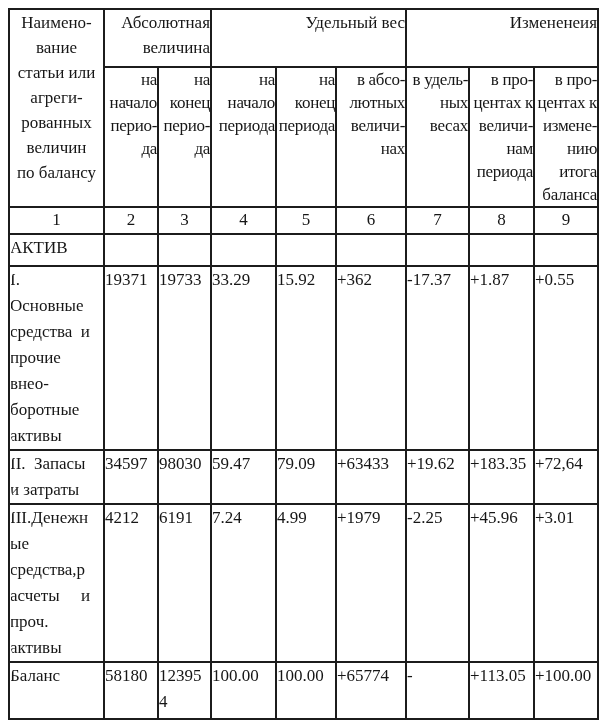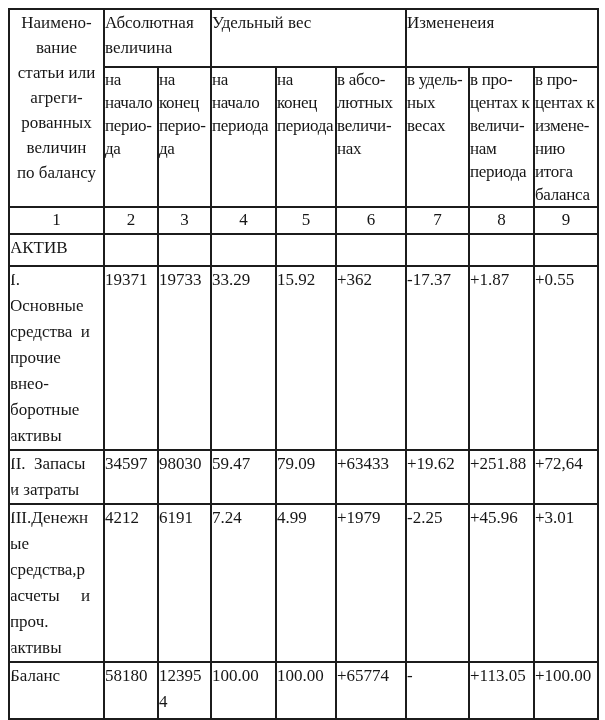--- a/index.html
+++ b/index.html
@@ -41,27 +41,27 @@
   tr.tr-r3     { height: 128px; }
   tr.tr-bal    { height: 57px; padding-left: 16px; }
   
   td.corner {
     text-align: center;
     white-space: pre;
     line-height: 25px;
     padding-top: 6px;
   }
   td.ghead {
-    text-align: left;
+    text-align: right;
     white-space: pre;
     line-height: 25px;
     padding-top: 5px;
   }
   td.sub {
-    text-align: left;
+    text-align: right;
     white-space: pre;
     font-size: 15px;
     letter-spacing: -0.3px;
     line-height: 23px;
     padding-top: 5px;
   }
   td.cnum {
     text-align: center;
     vertical-align: middle;
     line-height: 23px;
@@ -192,21 +192,21 @@
 
     <tr class="tr-r2">
       <td class="rname">II.  Запасы
 и затраты</td>
       <td class="rval">34597</td>
       <td class="rval">98030</td>
       <td class="rval">59.47</td>
       <td class="rval">79.09</td>
       <td class="rval">+63433</td>
       <td class="rval">+19.62</td>
-      <td class="rval">+251.88</td>
+      <td class="rval">+183.35</td>
       <td class="rval">+72,64</td>
     </tr>
 
     <tr class="tr-r3">
       <td class="rname">III.Денежн
 ые
 средства,р
 асчеты     и
 проч.
 активы</td>

